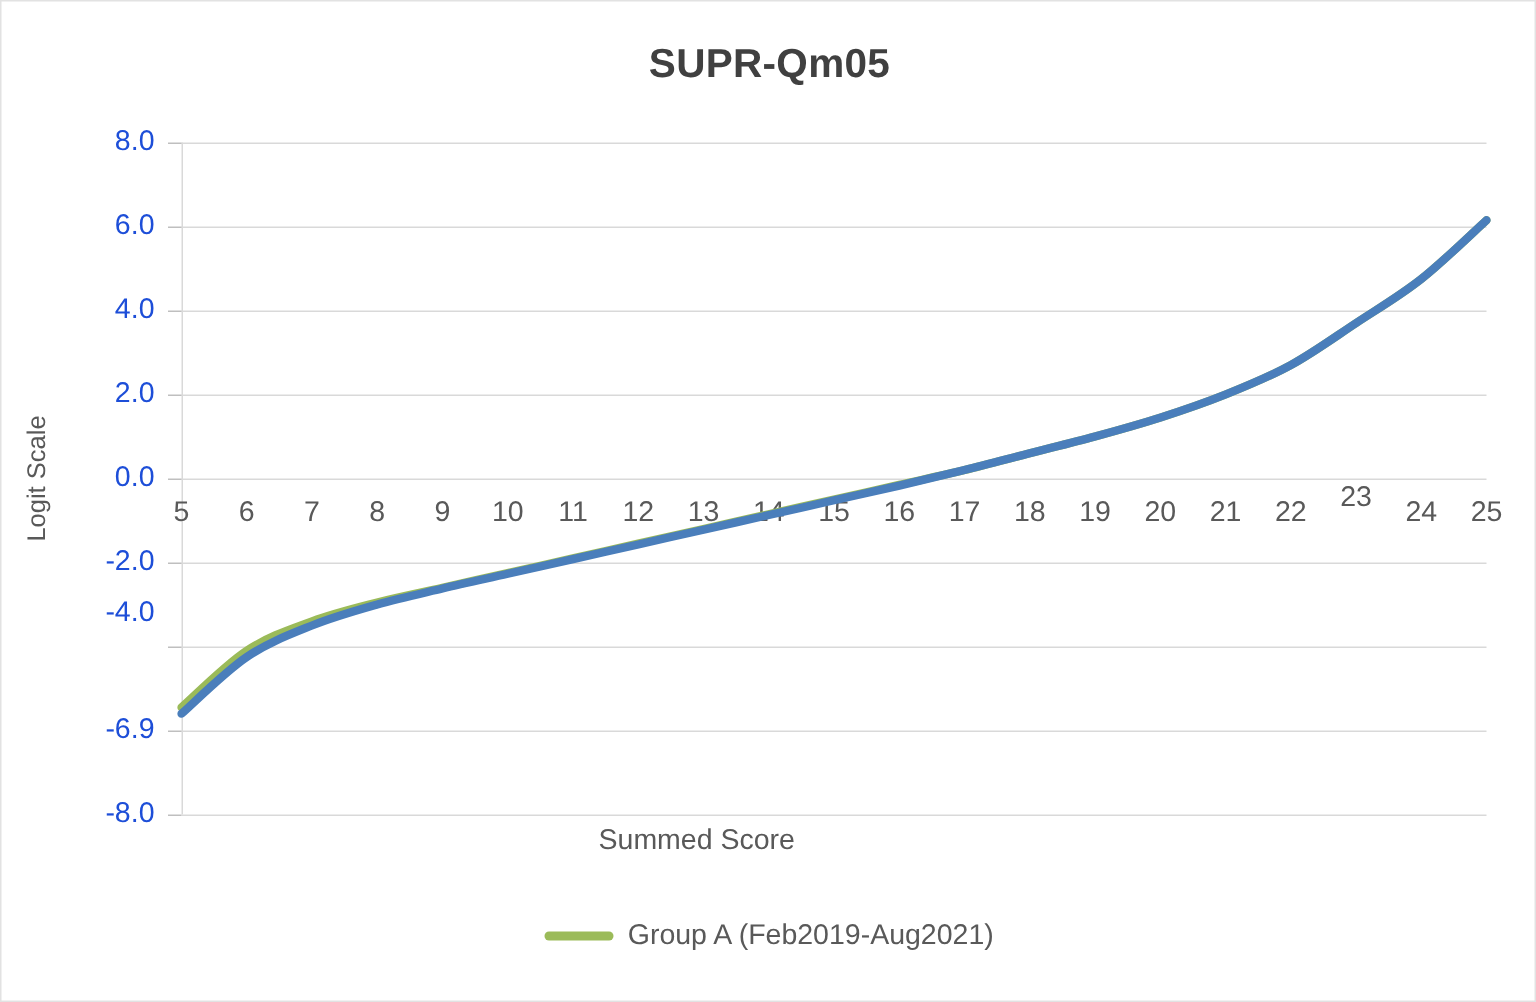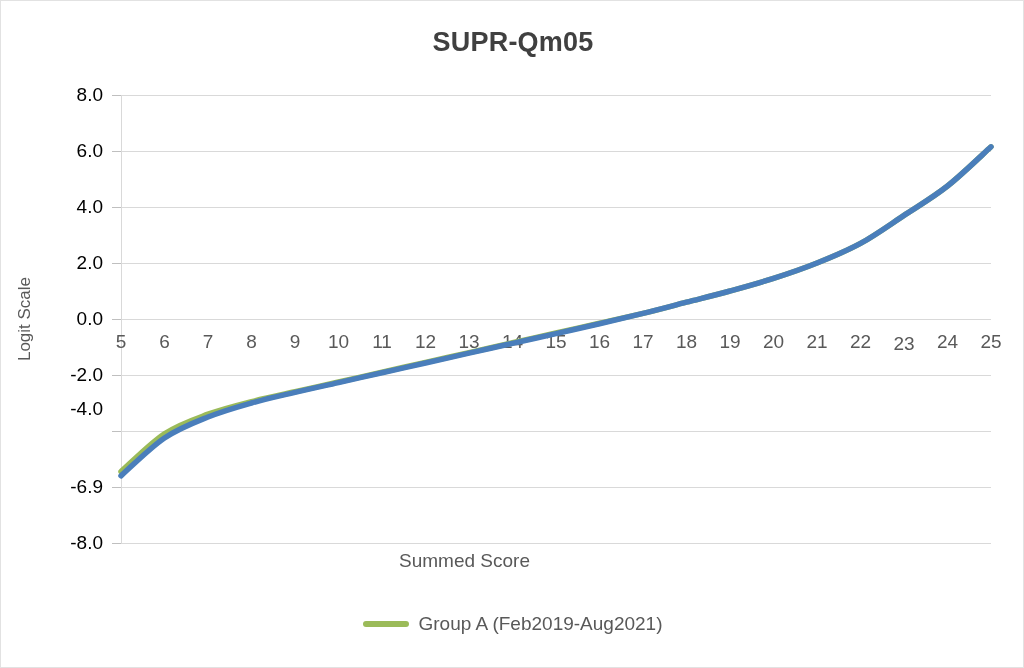--- a/index.html
+++ b/index.html
@@ -60,21 +60,21 @@
     width: 9px;
     height: 1px;
     background: #bfbfbf;
   }
   .ylabel {
     position: absolute;
     right: 0;
     width: 60px;
     text-align: right;
     font-size: 19px;
-    color: #000000;
+    color: #1d4ed8;
     transform: translateY(-50%);
     white-space: nowrap;
   }
   .xlabel {
     position: absolute;
     font-size: 19px;
     color: #595959;
     text-align: center;
     transform: translateX(-50%);
     white-space: nowrap;
@@ -186,21 +186,21 @@
       <div class="xlabel" style="left: 468px; top: 330px;">13</div>
       <div class="xlabel" style="left: 511.5px; top: 330px;">14</div>
       <div class="xlabel" style="left: 555px; top: 330px;">15</div>
       <div class="xlabel" style="left: 598.5px; top: 330px;">16</div>
       <div class="xlabel" style="left: 642px; top: 330px;">17</div>
       <div class="xlabel" style="left: 685.5px; top: 330px;">18</div>
       <div class="xlabel" style="left: 729px; top: 330px;">19</div>
       <div class="xlabel" style="left: 772.5px; top: 330px;">20</div>
       <div class="xlabel" style="left: 816px; top: 330px;">21</div>
       <div class="xlabel" style="left: 859.5px; top: 330px;">22</div>
-      <div class="xlabel" style="left: 903px; top: 332px;">23</div>
+      <div class="xlabel" style="left: 903px; top: 320px;">23</div>
       <div class="xlabel" style="left: 946.5px; top: 330px;">24</div>
       <div class="xlabel" style="left: 990px; top: 330px;">25</div>
     </div>
 
   <div id="plot-area">
     <svg class="series-svg" id="series-svg" width="870" height="448">
         <path d="M 0.00 376.60 C 7.25 370.30, 29.00 348.37, 43.50 338.80 C 58.00 329.23, 72.50 324.57, 87.00 319.20 C 101.50 313.83, 116.00 310.33, 130.50 306.60 C 145.00 302.87, 159.50 300.07, 174.00 296.80 C 188.50 293.53, 203.00 290.27, 217.50 287.00 C 232.00 283.73, 246.50 280.47, 261.00 277.20 C 275.50 273.93, 290.00 270.67, 304.50 267.40 C 319.00 264.13, 333.50 260.87, 348.00 257.60 C 362.50 254.33, 377.00 251.07, 391.50 247.80 C 406.00 244.53, 420.50 241.27, 435.00 238.00 C 449.50 234.73, 464.00 231.47, 478.50 228.20 C 493.00 224.93, 507.50 221.90, 522.00 218.40 C 536.50 214.90, 551.00 210.93, 565.50 207.20 C 580.00 203.47, 594.50 199.97, 609.00 196.00 C 623.50 192.03, 638.00 188.07, 652.50 183.40 C 667.00 178.73, 681.50 173.83, 696.00 168.00 C 710.50 162.17, 725.00 156.33, 739.50 148.40 C 754.00 140.47, 768.50 129.97, 783.00 120.40 C 797.50 110.83, 812.00 102.43, 826.50 91.00 C 841.00 79.57, 862.75 58.33, 870.00 51.80" fill="none" stroke="#9BBB59" stroke-width="5.5" stroke-linecap="round" stroke-linejoin="round"></path>
         <path d="M 0.00 380.80 C 7.25 374.50, 29.00 352.80, 43.50 343.00 C 58.00 333.20, 72.50 327.83, 87.00 322.00 C 101.50 316.17, 116.00 312.11, 130.50 308.00 C 145.00 303.89, 159.50 300.77, 174.00 297.36 C 188.50 293.95, 203.00 290.83, 217.50 287.56 C 232.00 284.29, 246.50 281.03, 261.00 277.76 C 275.50 274.49, 290.00 271.23, 304.50 267.96 C 319.00 264.69, 333.50 261.43, 348.00 258.16 C 362.50 254.89, 377.00 251.63, 391.50 248.36 C 406.00 245.09, 420.50 241.83, 435.00 238.56 C 449.50 235.29, 464.00 232.12, 478.50 228.76 C 493.00 225.40, 507.50 221.99, 522.00 218.40 C 536.50 214.81, 551.00 210.93, 565.50 207.20 C 580.00 203.47, 594.50 199.97, 609.00 196.00 C 623.50 192.03, 638.00 188.07, 652.50 183.40 C 667.00 178.73, 681.50 173.83, 696.00 168.00 C 710.50 162.17, 725.00 156.33, 739.50 148.40 C 754.00 140.47, 768.50 129.97, 783.00 120.40 C 797.50 110.83, 812.00 102.43, 826.50 91.00 C 841.00 79.57, 862.75 58.33, 870.00 51.80" fill="none" stroke="#4A7EBB" stroke-width="5.5" stroke-linecap="round" stroke-linejoin="round"></path>
       </svg>
   </div>

